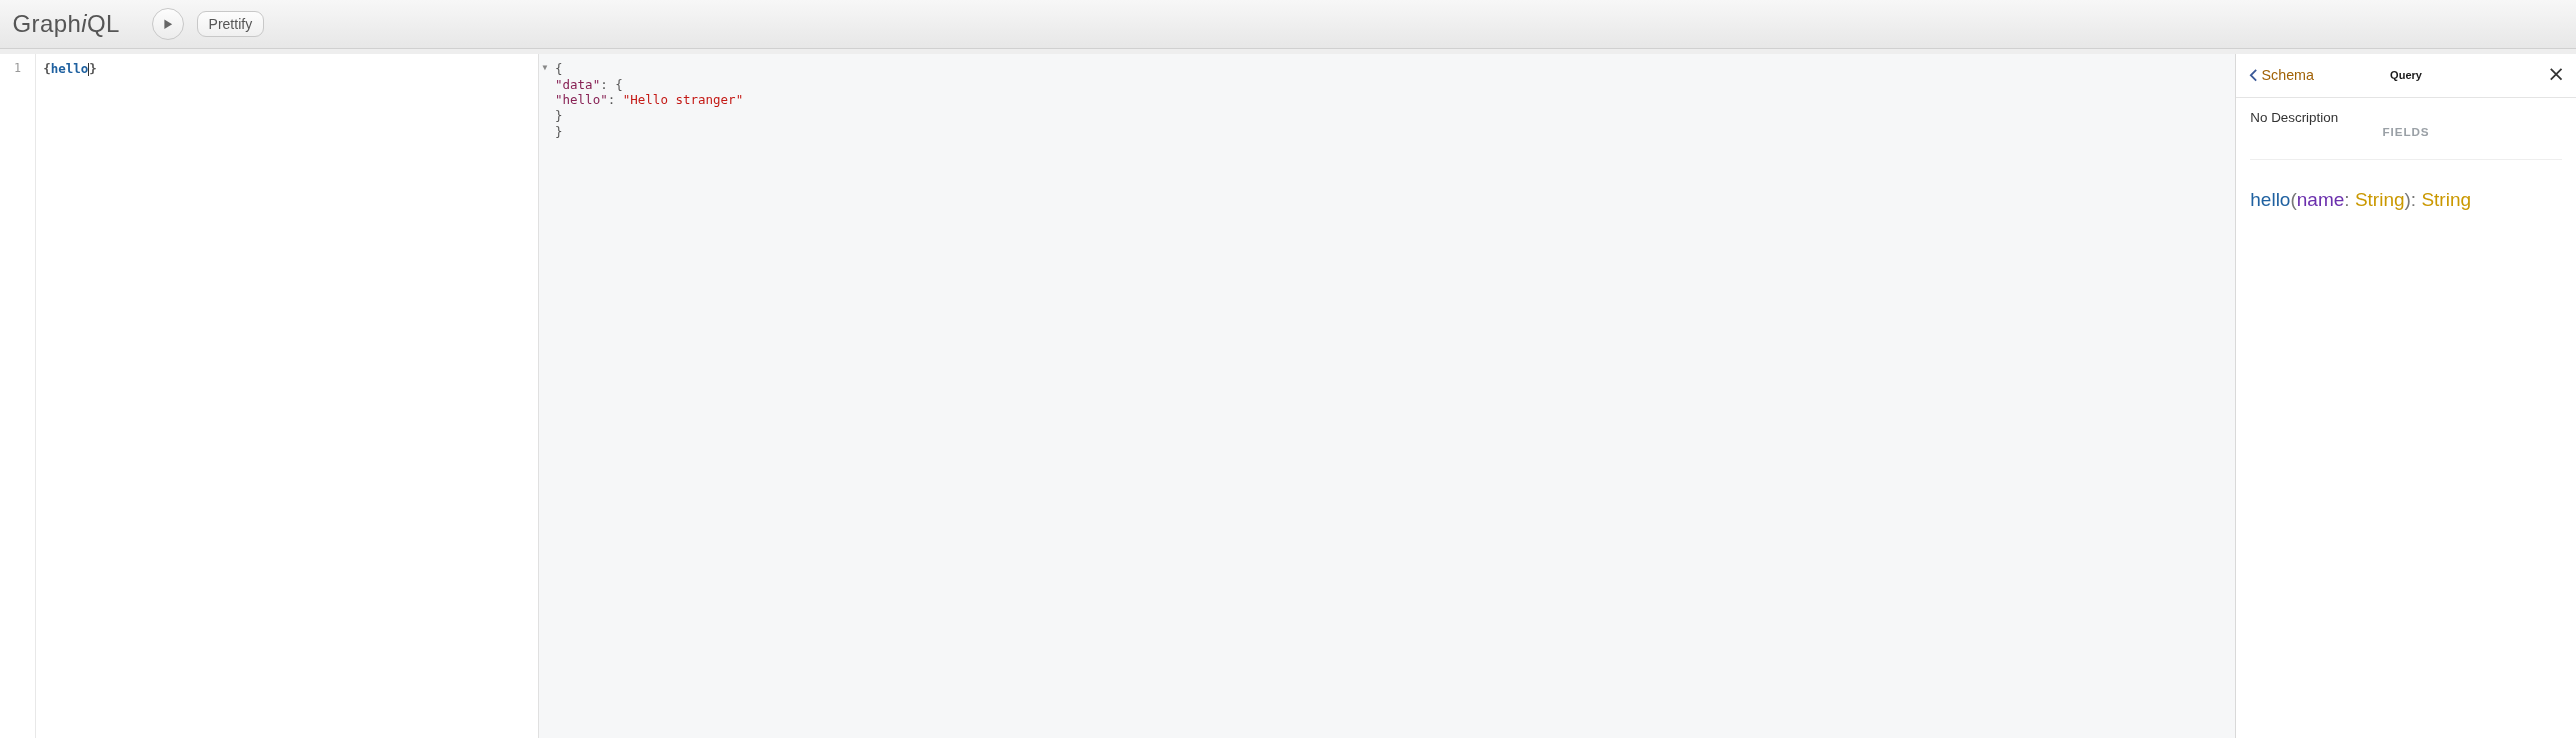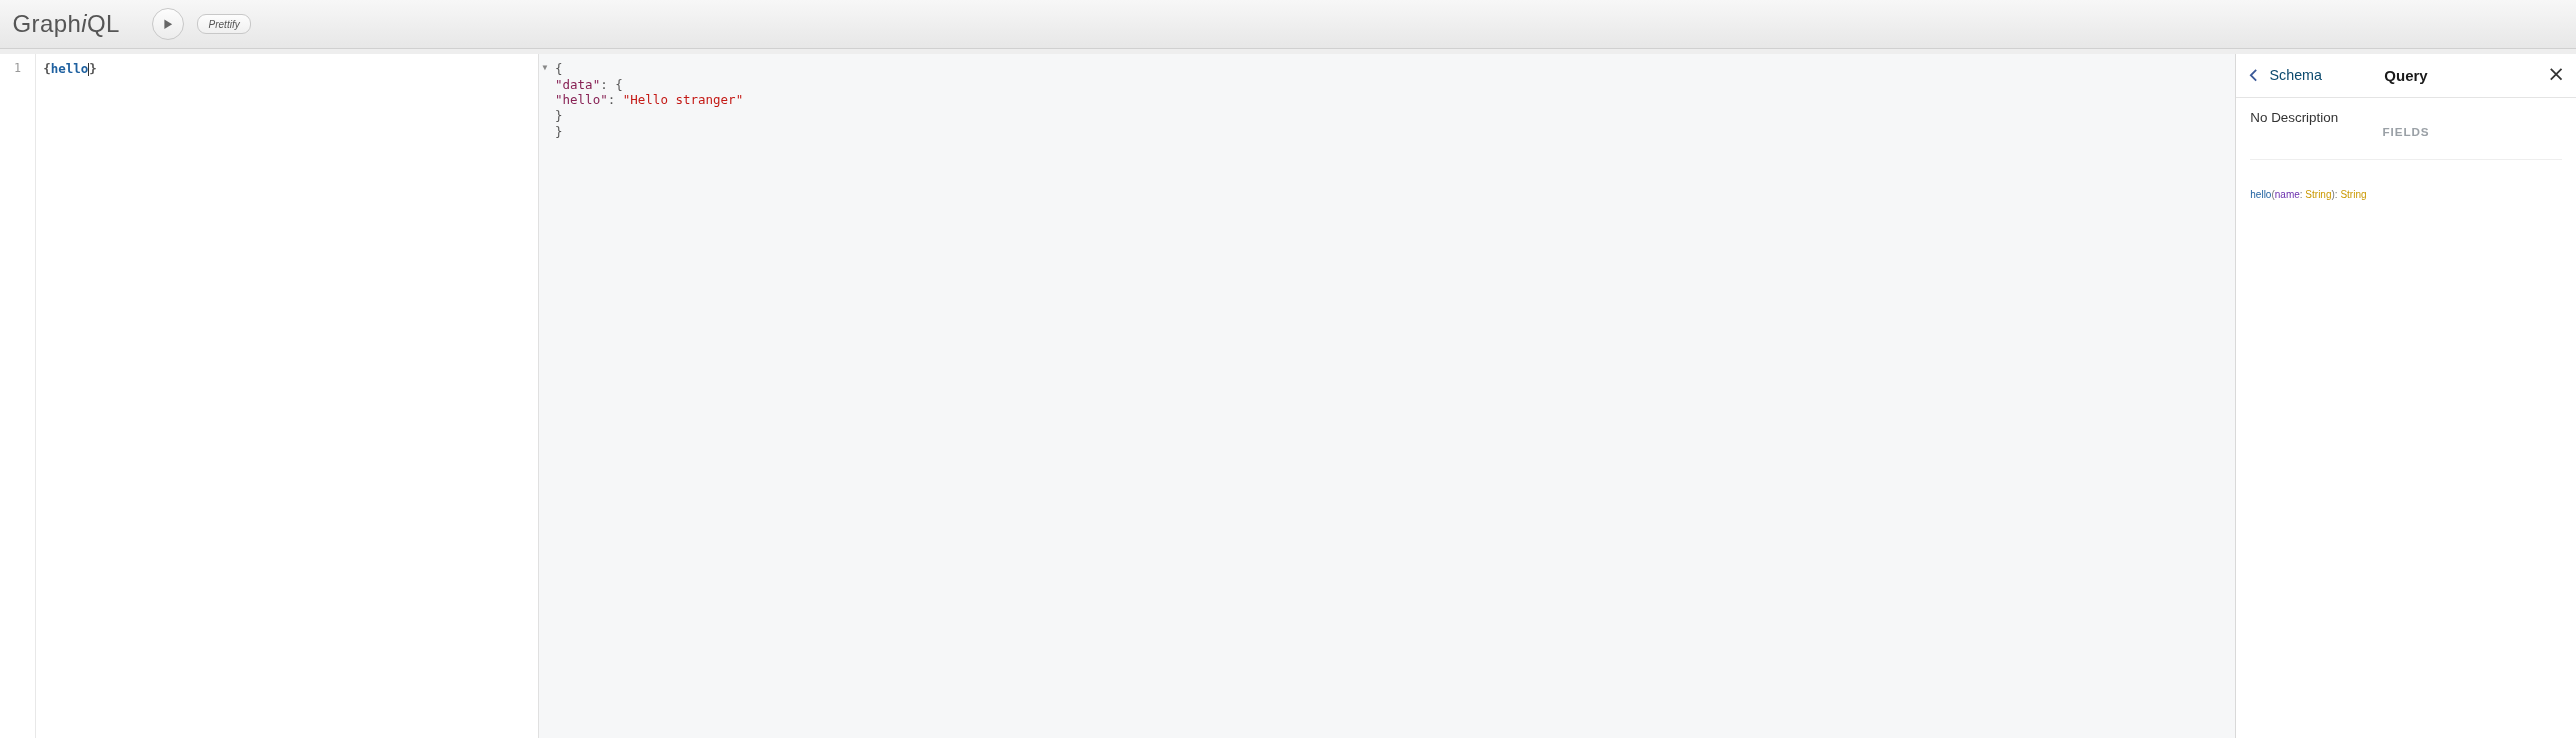--- a/index.html
+++ b/index.html
@@ -30,24 +30,23 @@
     display: flex; align-items: center; justify-content: center;
     cursor: pointer;
     margin-left: 20px;
   }
   .run-btn svg { width: 12.5px; height: 12.5px; fill: #666; }
   .prettify-btn {
     padding: 3.6px 10.8px;
     border: 0.9px solid #c8c8c8;
     border-radius: 9px;
     background: linear-gradient(#fdfdfd, #f0f0f0);
-    font-size: 10px;
+    font-size: 14px;
     color: #555;
     cursor: pointer;
-    font-style: italic;
   }
 
   
   .main {
     flex: 1;
     display: flex;
     overflow: hidden;
     border-top: 5.4px solid #eeeeee;
   }
 
@@ -120,29 +119,29 @@
     display: flex;
     align-items: center;
     justify-content: space-between;
     padding: 0 12.5px;
     border-bottom: 0.9px solid #e4e4e4;
     margin-top: -5.4px; 
     padding-top: 5.4px;
     position: relative;
   }
   .docs-back {
-    display: flex; align-items: center; gap: 12px;
-    color: #0c4a6e;
+    display: flex; align-items: center; gap: 4px;
+    color: #a16207;
     font-size: 14.3px;
     cursor: pointer;
   }
   .docs-back svg { width: 9px; height: 12.5px; stroke: #3B5998; fill: none; stroke-width: 2; }
   .docs-title {
     font-weight: 700;
-    font-size: 15px;
+    font-size: 11px;
     color: #1a1a1a;
     position: absolute;
     left: 50%;
     transform: translateX(-50%);
   }
   .docs-close {
     cursor: pointer;
     font-size: 18px;
     color: #333;
     font-weight: 300;
@@ -158,21 +157,21 @@
     letter-spacing: 0.9px;
     font-weight: 600;
     margin-bottom: 21px;
     text-align: center;
   }
   .docs-divider {
     border: none;
     border-top: 0.9px solid #eee;
     margin-bottom: 12.5px;
   }
-  .field-sig { font-size: 10px; margin-top: 29px; }
+  .field-sig { font-size: 19px; margin-top: 29px; }
   .sig-field { color: #1f61a0; }
   .sig-paren { color: #777; }
   .sig-arg { color: #6b2fad; }
   .sig-type { color: #ca9800; }
 </style>
 </head>
 <body>
 
 <div class="topbar">
   <div class="logo">

